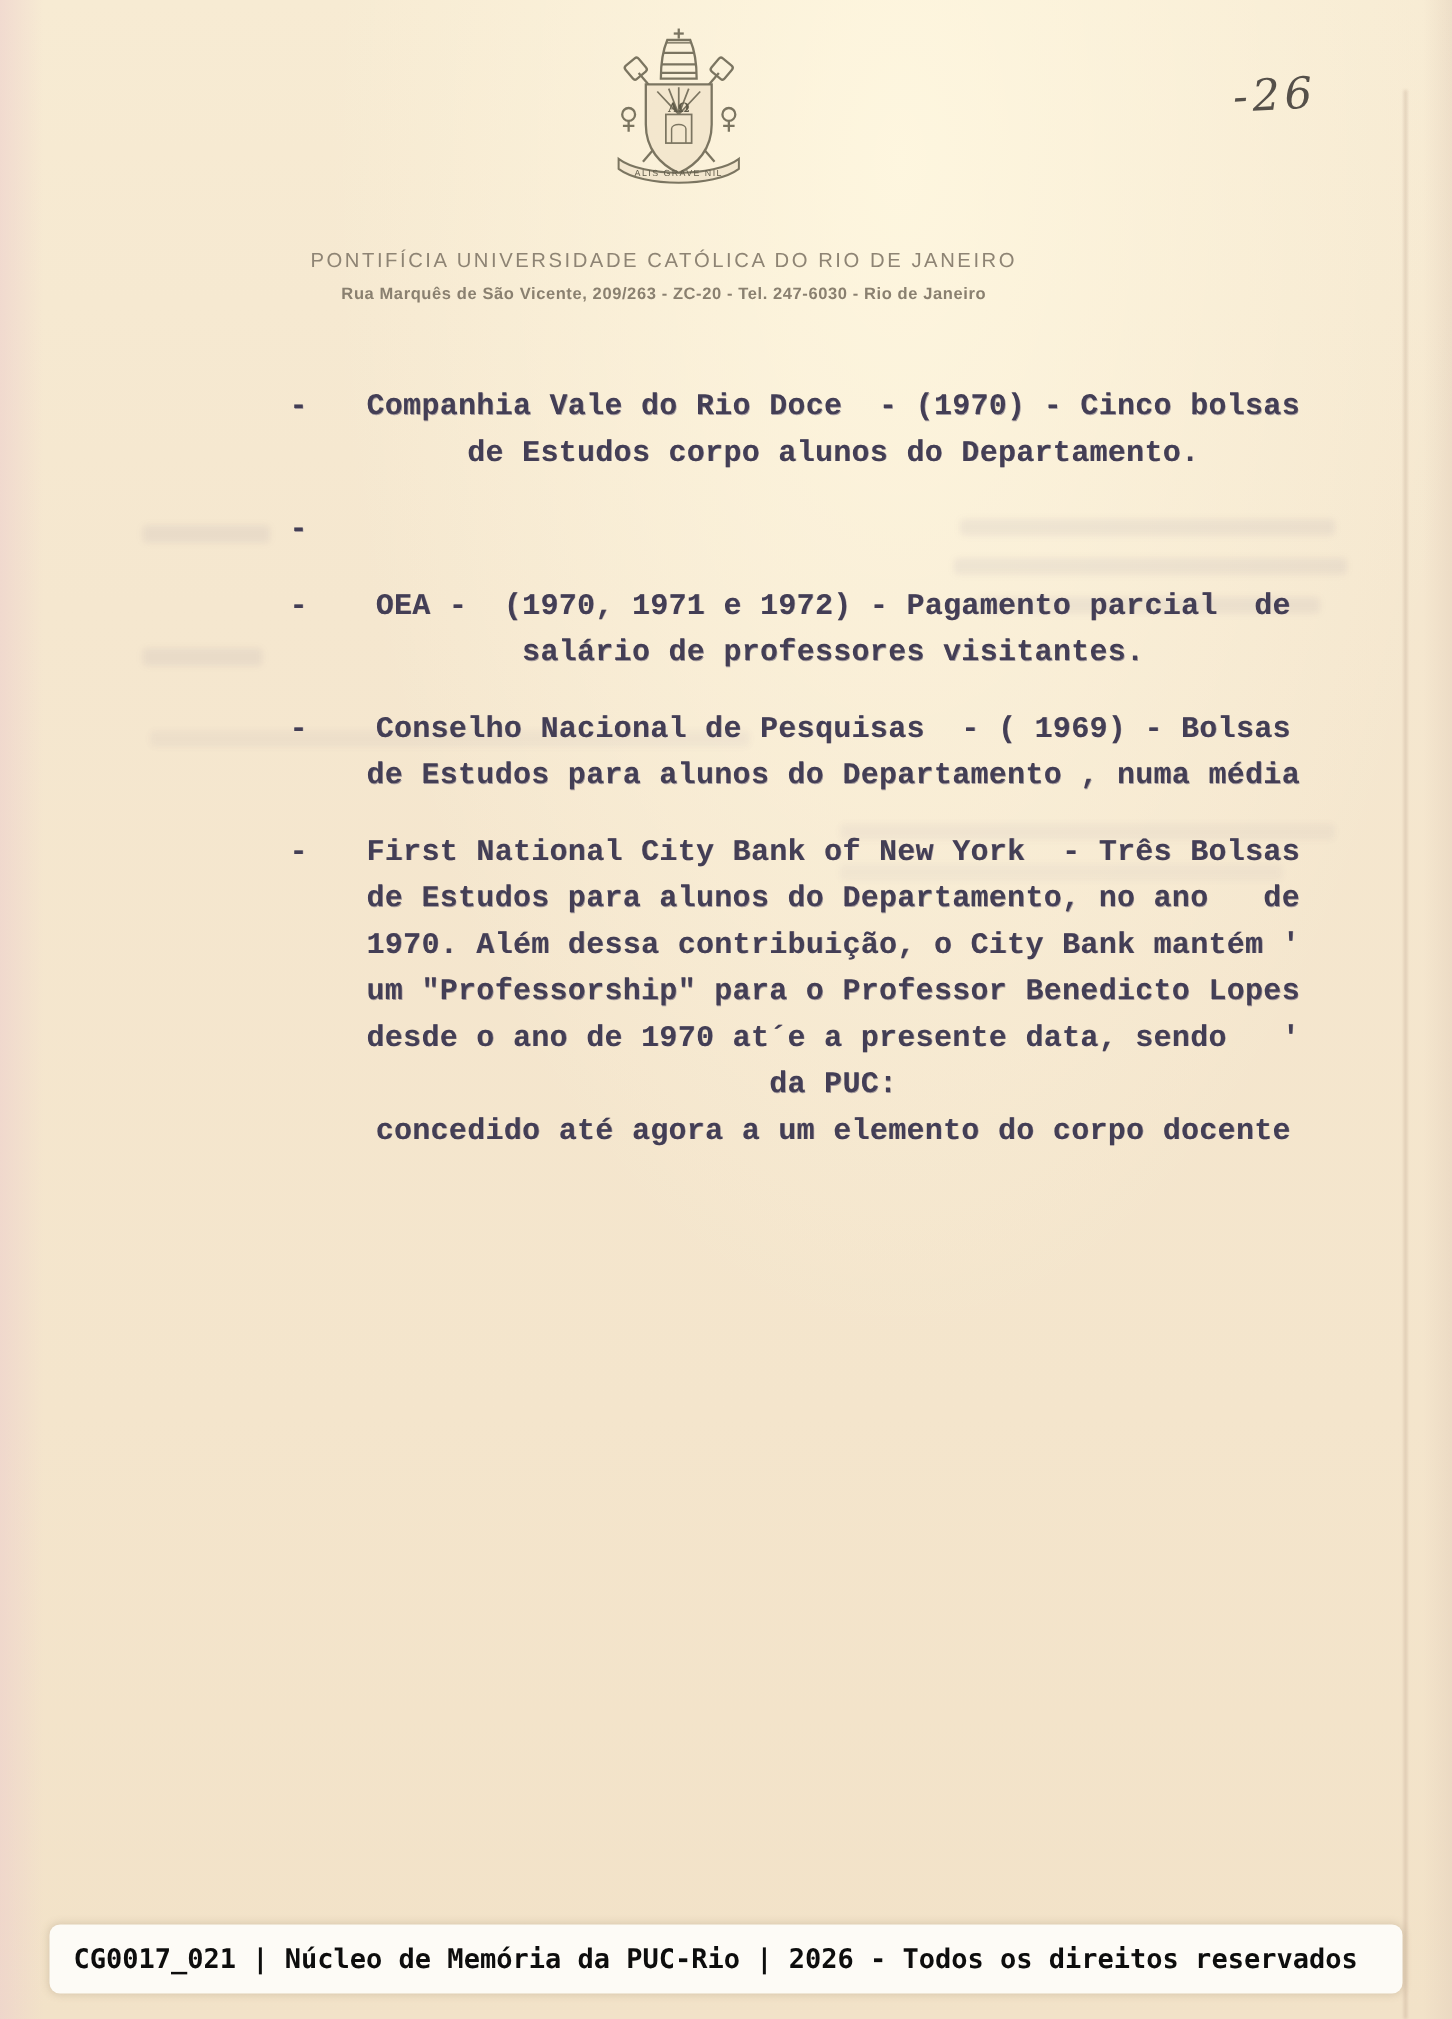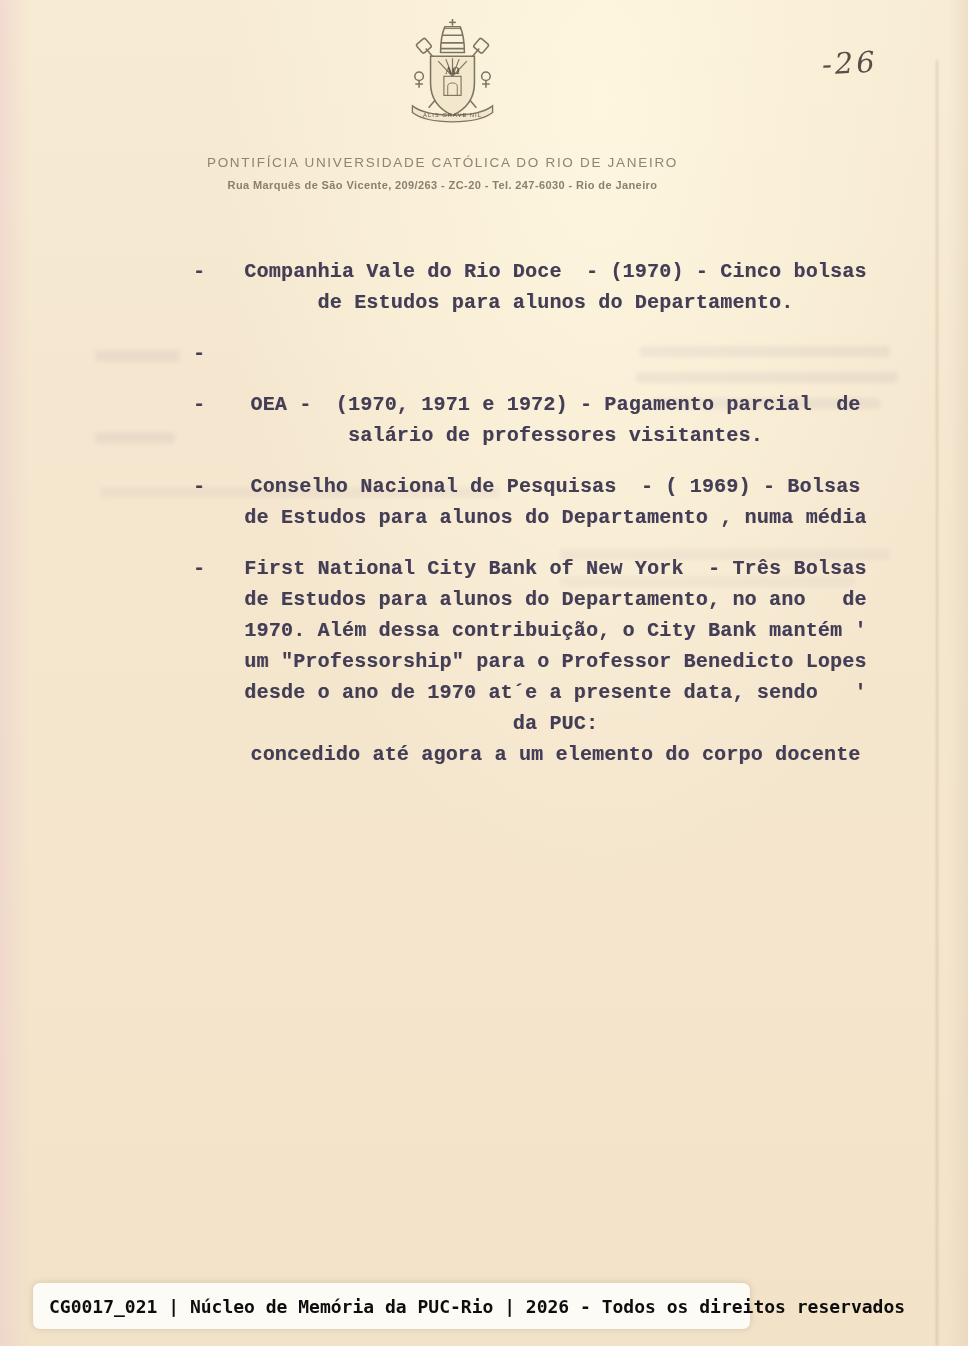--- a/index.html
+++ b/index.html
@@ -17,21 +17,21 @@
       linear-gradient(180deg, #f7ebd3 0%, #f5e7cf 30%, #f4e5cc 70%, #f2e2c8 100%);
   }
   .scan-edge-right{
     position:absolute;top:60px;bottom:0;left:936px;width:2px;
     background:rgba(150,120,100,0.25);filter:blur(1px);
   }
   
   .crest{position:absolute;left:400px;top:16px;width:105px;height:112px;}
   .crest svg{width:100%;height:100%;}
   .header-block{
-    position:absolute;left:0;top:155px;width:885px;text-align:center;
+    position:absolute;left:0;top:166px;width:885px;text-align:center;
   }
   .uni-name{
     font-size:13.5px;letter-spacing:1.7px;color:#8e8474;
     font-weight:400;
   }
   .uni-address{
     margin-top:9px;font-size:11px;font-weight:700;letter-spacing:0.4px;color:#8a8070;
   }
   .page-number{
     position:absolute;left:822px;top:46px;
@@ -48,21 +48,21 @@
     text-shadow:0.4px 0.4px 0.3px rgba(62,56,88,0.45);
   }
   .item{display:flex;margin-bottom:20px;}
   .item .marker{width:14px;flex:0 0 14px;margin-right:11px;}
   .item .lines{flex:1;text-align:center;}
   .line{white-space:pre;}
   
   .ghost{position:absolute;background:rgba(100,90,130,0.08);filter:blur(2px);border-radius:3px;}
   
   .footer-bar{
-    position:absolute;left:33px;top:1283px;width:717px;height:46px;
+    position:absolute;left:33px;top:1283px;width:902px;height:46px;
     background:#fdfbf6;border-radius:7px;
     box-shadow:0 0 6px rgba(120,100,70,0.25);
     display:flex;align-items:center;padding-left:16px;box-sizing:border-box;
   }
   .footer-text{
     font-family:"DejaVu Sans Mono","Liberation Mono",monospace;
     font-weight:700;font-size:18px;color:#0d0d0d;letter-spacing:0px;white-space:pre;
   }
 </style>
 </head>
@@ -119,21 +119,21 @@
   <div class="ghost" style="left:100px;top:487px;width:400px;height:11px;opacity:0.7;"></div>
   <div class="ghost" style="left:560px;top:549px;width:330px;height:11px;opacity:0.7;"></div>
   <div class="ghost" style="left:560px;top:576px;width:295px;height:11px;opacity:0.6;"></div>
 
   <div class="body-text">
 
     <div class="item">
       <div class="marker">-</div>
       <div class="lines">
         <div class="line">Companhia Vale do Rio Doce  - (1970) - Cinco bolsas</div>
-        <div class="line">de Estudos para alunos do Departamento.</div>
+        <div class="line">de Estudos corpo alunos do Departamento.</div>
       </div>
     </div>
 
     <div class="item">
       <div class="marker">-</div>
       <div class="lines">
       </div>
     </div>
 
     <div class="item">

